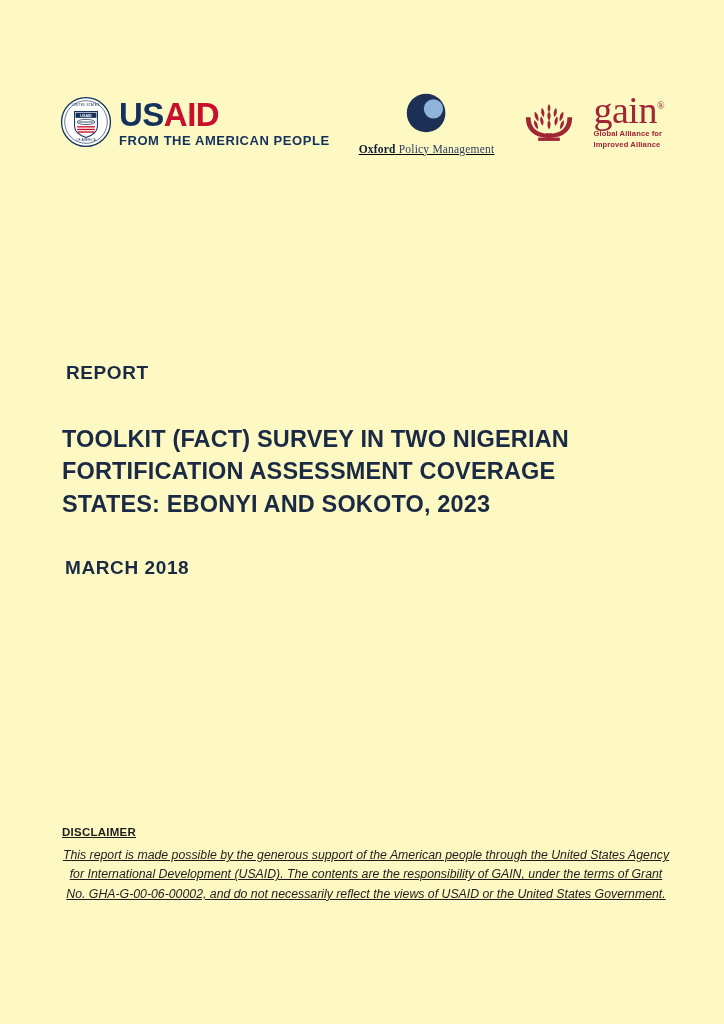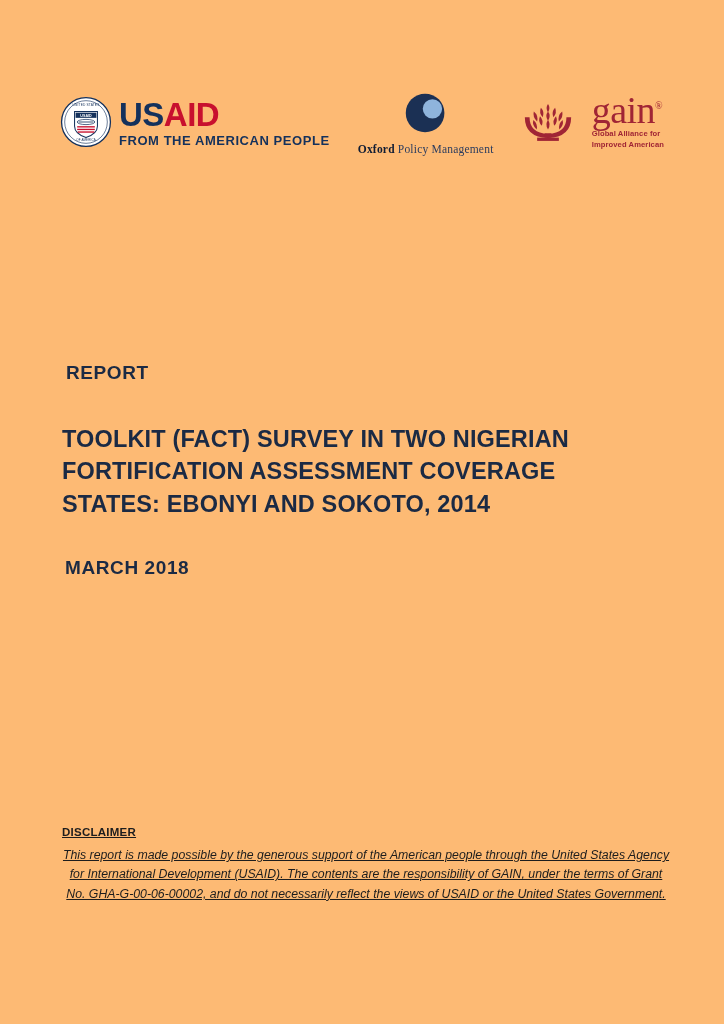--- a/index.html
+++ b/index.html
@@ -6,21 +6,21 @@
   html, body {
     margin: 0;
     padding: 0;
     background: #ffffff;
   }
 
   .page {
     position: relative;
     width: 724px;
     height: 1024px;
-    background: #fdba74;
+    background: #fef9c3;
     margin: 0 auto;
     overflow: hidden;
     font-family: "Liberation Sans", sans-serif;
   }
 
   
   .logo-bar {
     position: absolute;
     left: 60px;
     top: 82px;
@@ -70,20 +70,21 @@
     margin-top: 3px;
     white-space: nowrap;
   }
 
   
   .opm-logo {
     display: flex;
     flex-direction: column;
     align-items: center;
     justify-content: center;
+    text-decoration: underline;
   }
   .opm-mark { width: 46px; height: 46px; display: block; }
   .opm-text {
     margin-top: 7px;
     font-family: "Liberation Serif", serif;
     font-size: 11.5px;
     color: #1a2a4a;
     white-space: nowrap;
     letter-spacing: 0.2px;
   }
@@ -248,33 +249,33 @@
           <path d="M70 16 Q62 24 66 36 Q75 28 70 16 Z"></path>
           <path d="M72 34 Q64 42 68 54 Q77 46 72 34 Z"></path>
           <path d="M85 24 Q75 32 78 45 Q88 36 85 24 Z"></path>
           <path d="M86 42 Q76 50 79 62 Q89 53 86 42 Z"></path>
         </g>
       </svg>
       <div class="gain-words">
         <div class="gain-name"><span>gain</span><span class="reg">®</span></div>
         <div class="gain-tag">
           <div>Global Alliance for</div>
-          <div>Improved American</div>
+          <div>Improved Alliance</div>
         </div>
       </div>
     </div>
 
   </div>
 
   <div class="title-block">
     <p class="report-label">REPORT</p>
     <h1 class="main-title">
       <span class="tline">TOOLKIT (FACT) SURVEY IN TWO NIGERIAN</span>
       <span class="tline">FORTIFICATION ASSESSMENT COVERAGE</span>
-      <span class="tline">STATES: EBONYI AND SOKOTO, 2014</span>
+      <span class="tline">STATES: EBONYI AND SOKOTO, 2023</span>
     </h1>
     <p class="date-label">MARCH 2018</p>
   </div>
 
   <div class="disclaimer">
     <p class="disclaimer-heading">DISCLAIMER</p>
     <p class="disclaimer-body">This report is made possible by the generous support of the American people through the United States Agency for International Development (USAID). The contents are the responsibility of GAIN, under the terms of Grant No. GHA-G-00-06-00002, and do not necessarily reflect the views of USAID or the United States Government.</p>
   </div>
 
 </div>

